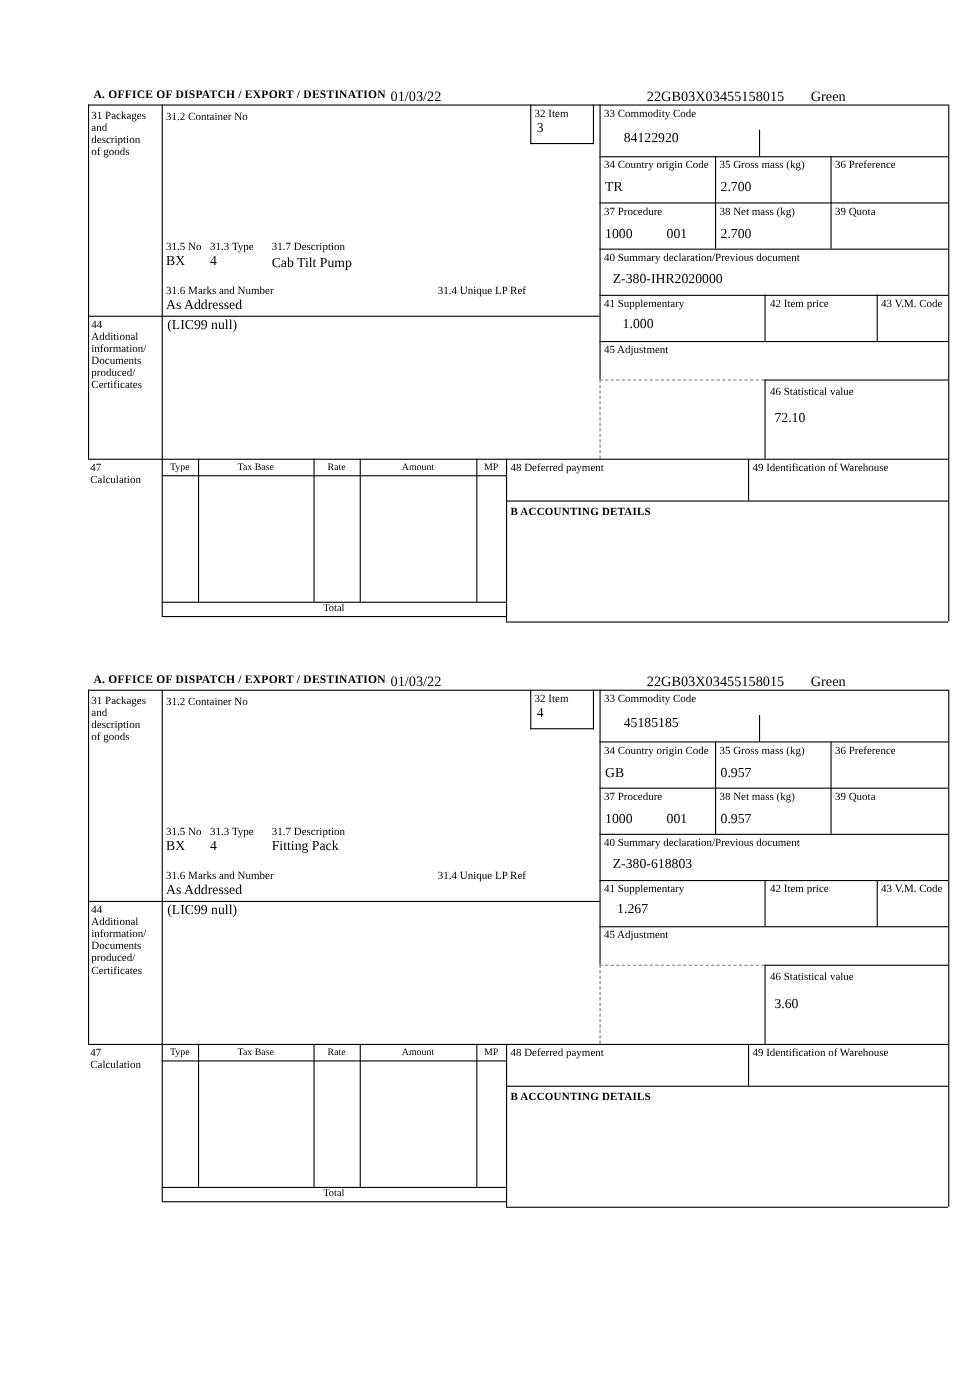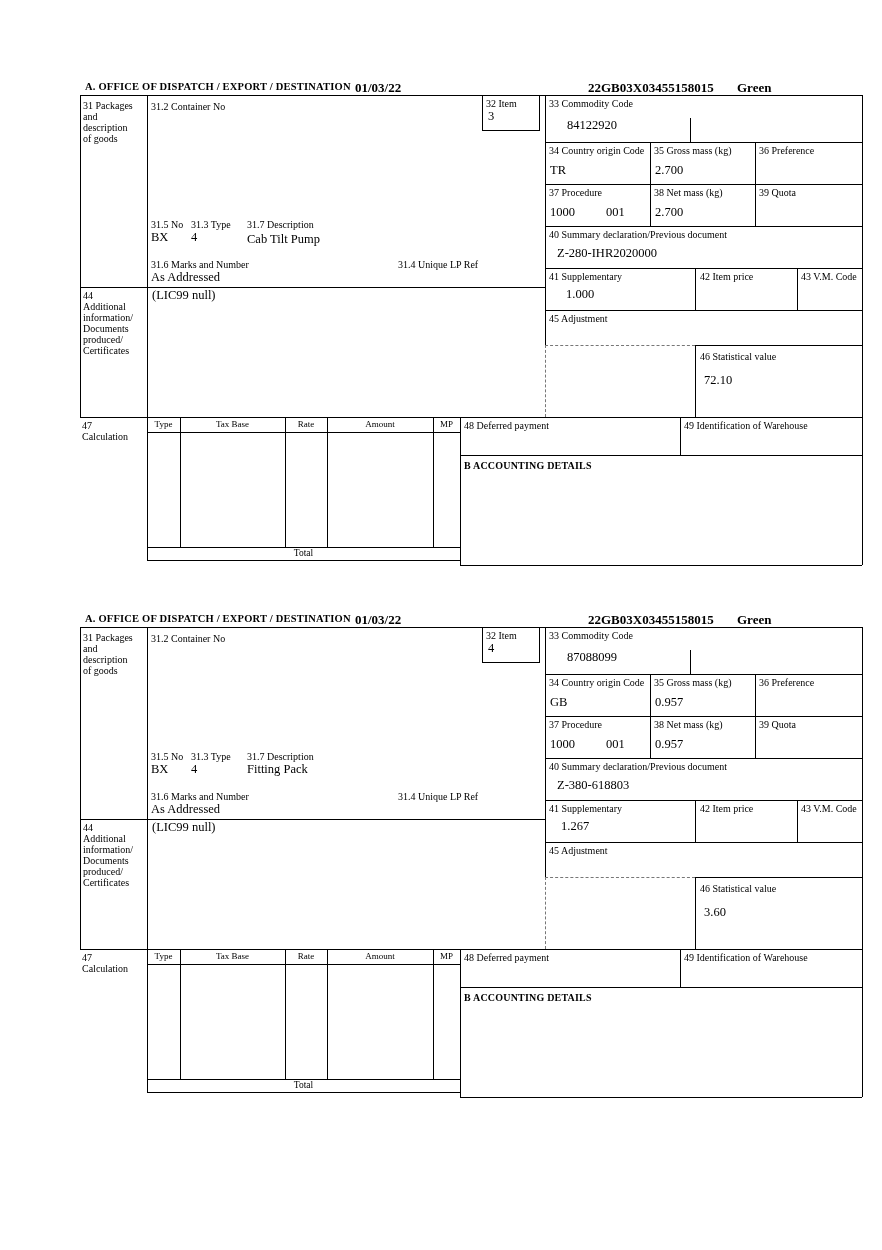--- a/index.html
+++ b/index.html
@@ -10,21 +10,21 @@
   section.sad:nth-of-type(1){top:80px;}
   section.sad:nth-of-type(2){top:612px;}
   .hl{position:absolute;height:0;border-top:1px solid #000;}
   .vl{position:absolute;width:0;border-left:1px solid #000;}
   .hd{position:absolute;height:0;border-top:1px dashed #777;}
   .vd{position:absolute;width:0;border-left:1px dashed #777;}
   .box32{position:absolute;left:482px;top:15px;width:56px;height:35px;border:1px solid #000;border-top:none;}
   .lbl{position:absolute;font-size:10px;line-height:11px;white-space:pre-line;}
   .val{position:absolute;font-size:12.5px;line-height:14px;white-space:nowrap;}
   .hdrsmall{position:absolute;top:1px;font-size:10.5px;font-weight:bold;letter-spacing:.2px;white-space:nowrap;}
-  .hdrval{position:absolute;top:0;font-size:13px;white-space:nowrap;font-weight:bold;}
+  .hdrval{position:absolute;top:0;font-size:13px;white-space:nowrap;}
   .th{position:absolute;top:339px;font-size:9px;text-align:center;}
   .acct{position:absolute;left:464px;top:380px;font-size:10px;font-weight:bold;letter-spacing:.2px;}
   .total{position:absolute;left:147px;top:468px;width:313px;text-align:center;font-size:9.5px;}
 </style>
 </head>
 <body>
 
 <div id="page">
 
 <section class="sad">
@@ -102,21 +102,21 @@
   <div class="lbl" style="left:654px;top:65px">35 Gross mass (kg)</div>
   <div class="val" style="left:655px;top:83px">2.700</div>
   <div class="lbl" style="left:759px;top:65px">36 Preference</div>
   <div class="lbl" style="left:549px;top:107px">37 Procedure</div>
   <div class="val" style="left:550px;top:125px">1000</div>
   <div class="val" style="left:606px;top:125px">001</div>
   <div class="lbl" style="left:654px;top:107px">38 Net mass (kg)</div>
   <div class="val" style="left:655px;top:125px">2.700</div>
   <div class="lbl" style="left:759px;top:107px">39 Quota</div>
   <div class="lbl" style="left:549px;top:149px">40 Summary declaration/Previous document</div>
-  <div class="val" style="left:557px;top:166px">Z-280-IHR2020000</div>
+  <div class="val" style="left:557px;top:166px">Z-380-IHR2020000</div>
   <div class="lbl" style="left:549px;top:191px">41 Supplementary</div>
   <div class="val" style="left:566px;top:207px">1.000</div>
   <div class="lbl" style="left:700px;top:191px">42 Item price</div>
   <div class="lbl" style="left:801px;top:191px">43 V.M. Code</div>
   <div class="lbl" style="left:549px;top:233px">45 Adjustment</div>
   <div class="lbl" style="left:700px;top:271px">46 Statistical value</div>
   <div class="val" style="left:704px;top:293px">72.10</div>
 
   <div class="th" style="left:147px;width:33px">Type</div>
   <div class="th" style="left:180px;width:105px">Tax Base</div>
@@ -192,21 +192,21 @@
   <div class="lbl" style="left:247px;top:139px">31.7 Description</div>
   <div class="val" style="left:151px;top:150px">BX</div>
   <div class="val" style="left:191px;top:150px">4</div>
   <div class="val" style="left:247px;top:150px">Fitting Pack</div>
   <div class="lbl" style="left:151px;top:179px">31.6 Marks and Number</div>
   <div class="lbl" style="left:398px;top:179px">31.4 Unique LP Ref</div>
   <div class="val" style="left:151px;top:190px">As Addressed</div>
   <div class="val" style="left:152px;top:208px">(LIC99 null)</div>
 
   <div class="lbl" style="left:549px;top:18px">33 Commodity Code</div>
-  <div class="val" style="left:567px;top:38px">87088099</div>
+  <div class="val" style="left:567px;top:38px">45185185</div>
   <div class="lbl" style="left:549px;top:65px">34 Country origin Code</div>
   <div class="val" style="left:550px;top:83px">GB</div>
   <div class="lbl" style="left:654px;top:65px">35 Gross mass (kg)</div>
   <div class="val" style="left:655px;top:83px">0.957</div>
   <div class="lbl" style="left:759px;top:65px">36 Preference</div>
   <div class="lbl" style="left:549px;top:107px">37 Procedure</div>
   <div class="val" style="left:550px;top:125px">1000</div>
   <div class="val" style="left:606px;top:125px">001</div>
   <div class="lbl" style="left:654px;top:107px">38 Net mass (kg)</div>
   <div class="val" style="left:655px;top:125px">0.957</div>

